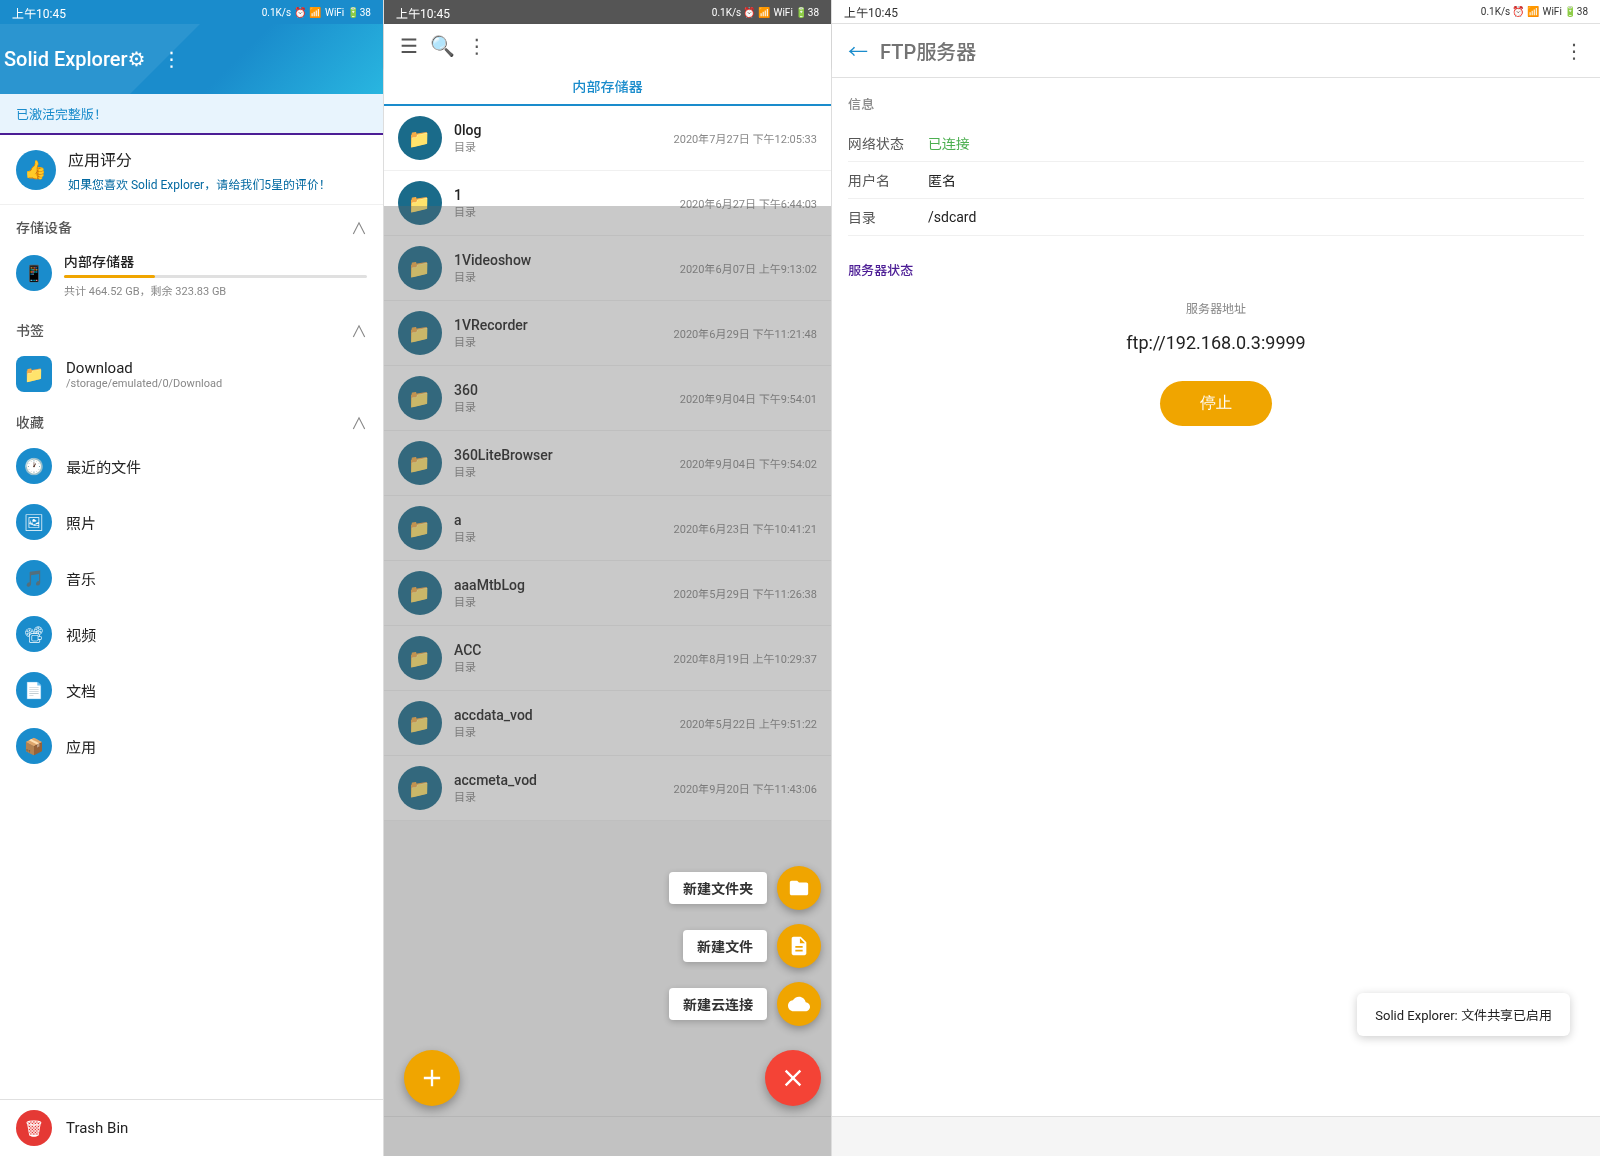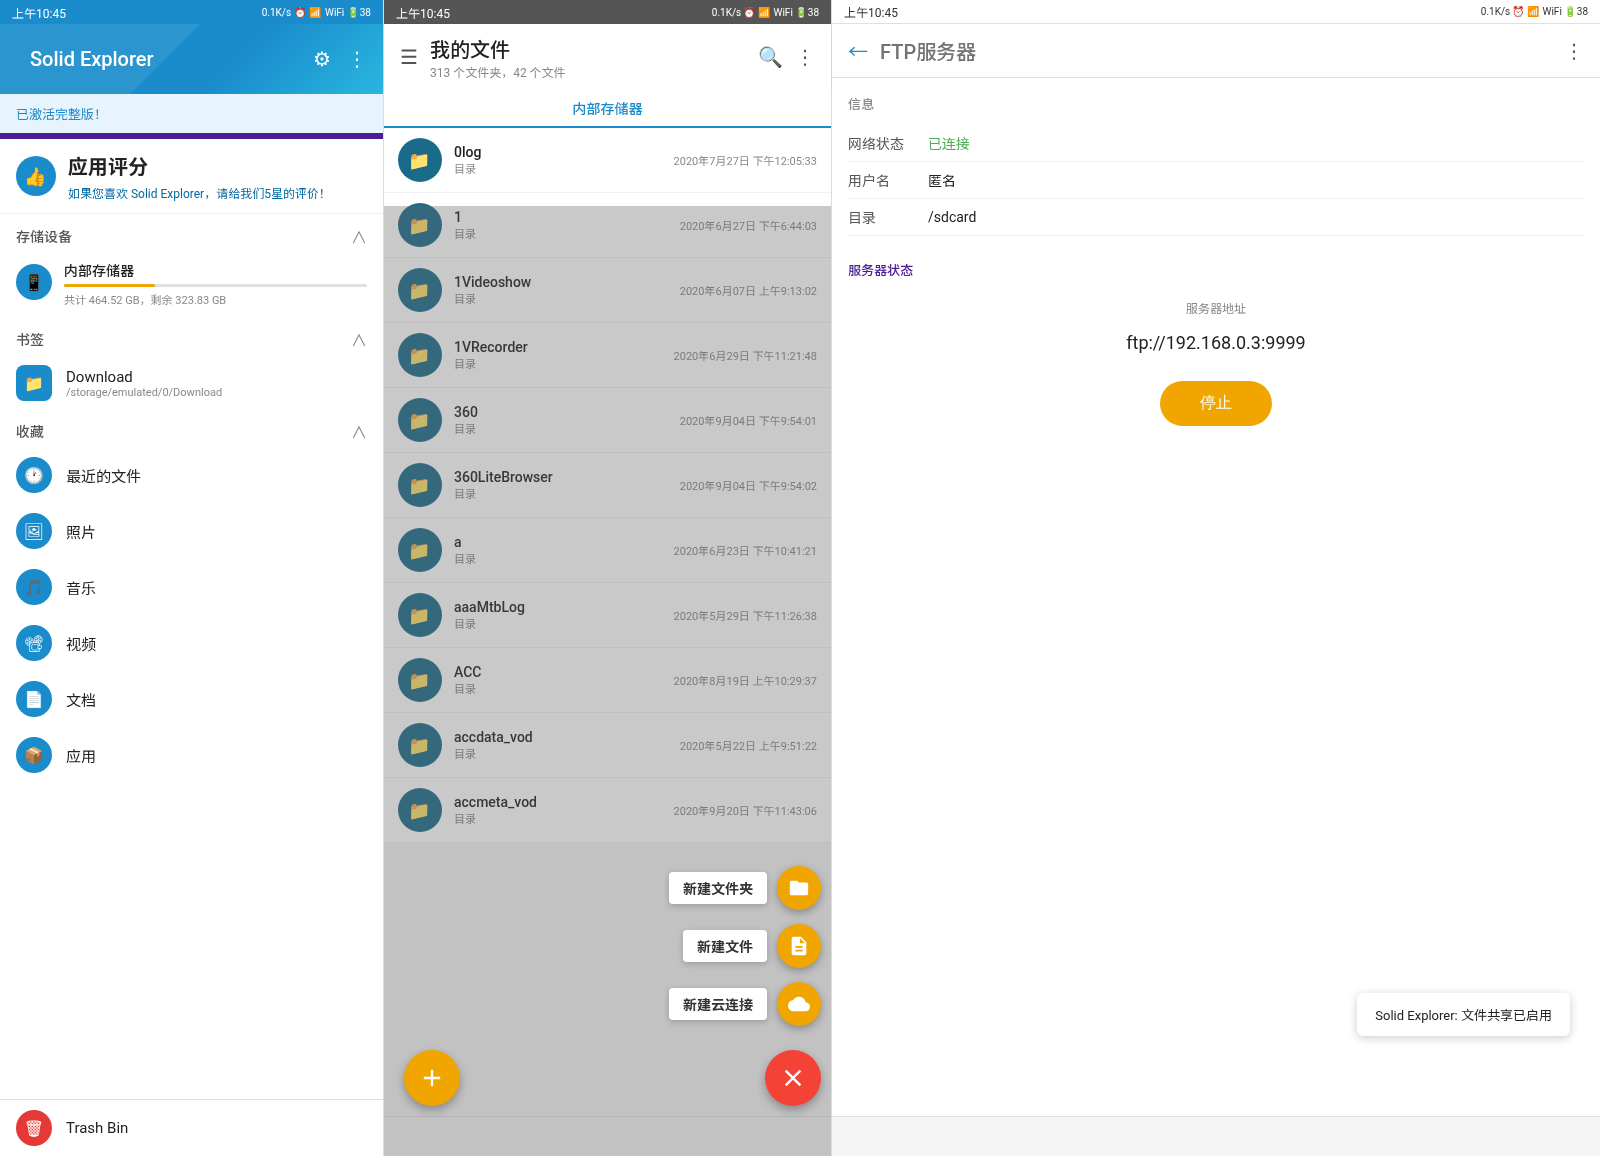--- a/index.html
+++ b/index.html
@@ -20,24 +20,24 @@
       color: #fff;
       font-size: 12px;
       padding: 4px 12px;
       display: flex;
       justify-content: space-between;
       align-items: center;
       height: 24px;
     }
     .panel-sidebar .header {
       background: linear-gradient(135deg, #1a8ccc 0%, #1a8ccc 60%, #29b6e0 100%);
-      padding: 14px 16px 14px 30px;
-      display: flex;
-      align-items: center;
-      justify-content: space-between;
+      padding: 14px 16px 14px 4px;
+      display: flex;
+      align-items: center;
+      justify-content: flex-start;
       position: relative;
       overflow: hidden;
       min-height: 70px;
     }
     .header-triangle {
       position: absolute;
       top: 0; left: 0;
       width: 200px; height: 200px;
       background: rgba(255,255,255,0.08);
       clip-path: polygon(0 0, 100% 0, 0 100%);
@@ -56,40 +56,40 @@
     .icon-btn {
       color: #fff;
       cursor: pointer;
       font-size: 20px;
     }
     .activated-bar {
       background: #e8f4fd;
       padding: 10px 16px;
       font-size: 13px;
       color: #1a8ccc;
-      border-bottom: 6px solid #4c1d95;
+      border-bottom: 2px solid #4c1d95;
     }
     .rating-section {
       padding: 12px 16px;
       display: flex;
       align-items: center;
       gap: 12px;
       border-bottom: 1px solid #f0f0f0;
     }
     .rating-icon {
       width: 40px; height: 40px;
       background: #1a8ccc;
       border-radius: 50%;
       display: flex; align-items: center; justify-content: center;
       color: #fff;
       font-size: 18px;
       flex-shrink: 0;
     }
     .rating-text { flex: 1; }
-    .rating-title { font-size: 20px; font-weight: 700; color: #222; }
+    .rating-title { font-size: 16px; font-weight: 400; color: #222; }
     .rating-sub { font-size: 12px; color: #0369a1; margin-top: 4px; }
 
     .section-header {
       padding: 10px 16px 4px;
       display: flex;
       align-items: center;
       justify-content: space-between;
     }
     .section-title { font-size: 14px; color: #555; font-weight: 500; }
     .chevron { font-size: 16px; color: #888; }
@@ -474,24 +474,20 @@
 
   <div class="status-bar" style="background:#555; color:#fff;">
     <span>上午10:45</span>
     <div class="status-icons">
       <span>0.1K/s ⏰ 📶 WiFi 🔋38</span>
     </div>
   </div>
 
   <div class="files-header">
     <span class="hamburger">☰</span>
-    <div class="files-title-area">
-      <div class="files-title">我的文件</div>
-      <div class="files-sub">313 个文件夹，42 个文件</div>
-    </div>
     <div class="files-actions">
       <span class="files-action-btn">🔍</span>
       <span class="files-action-btn">⋮</span>
     </div>
   </div>
 
   <div class="storage-tab">内部存储器</div>
 
   <div class="file-list">
     <div class="file-item">

